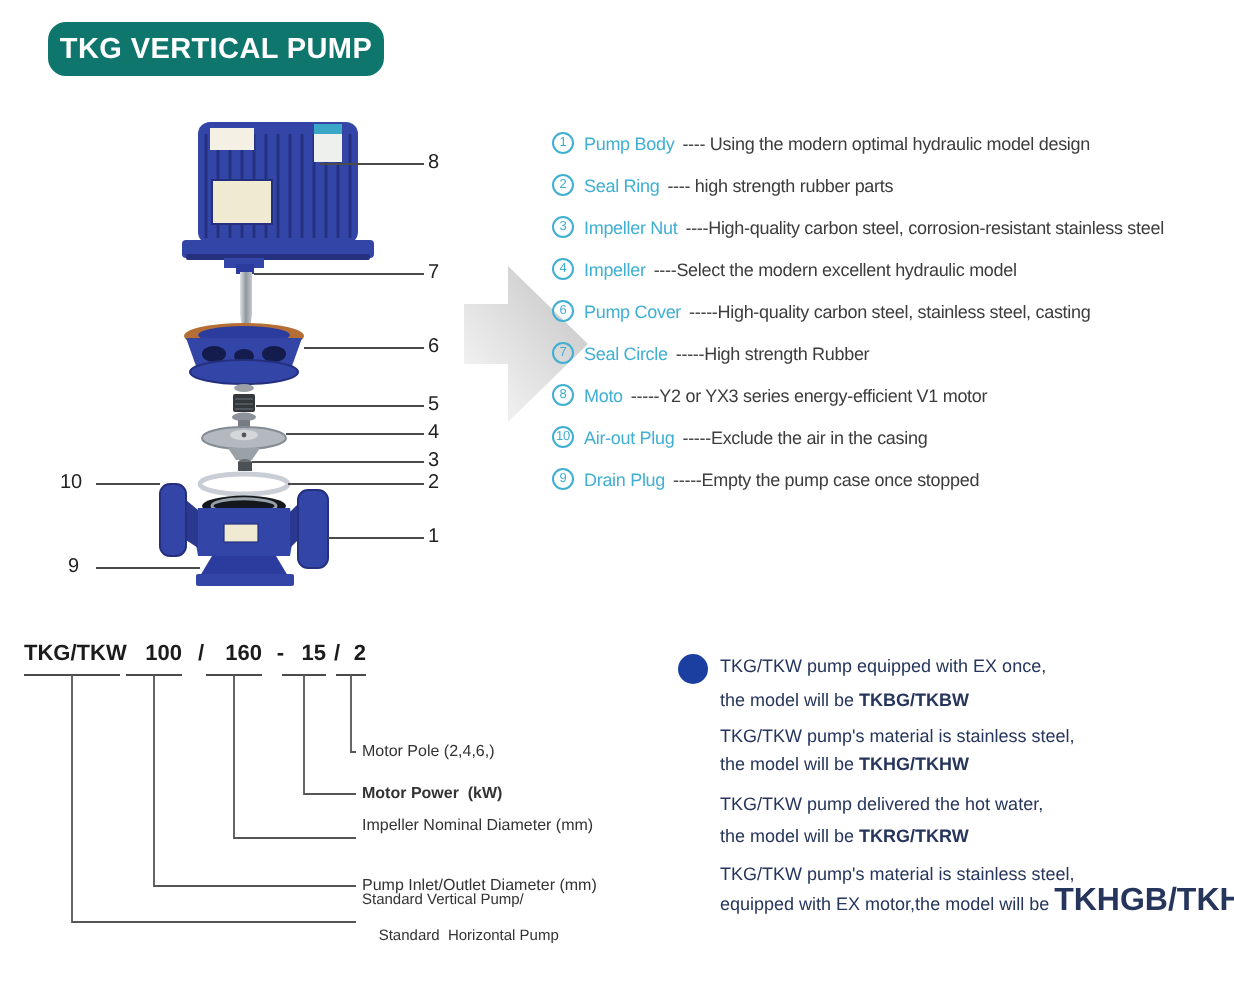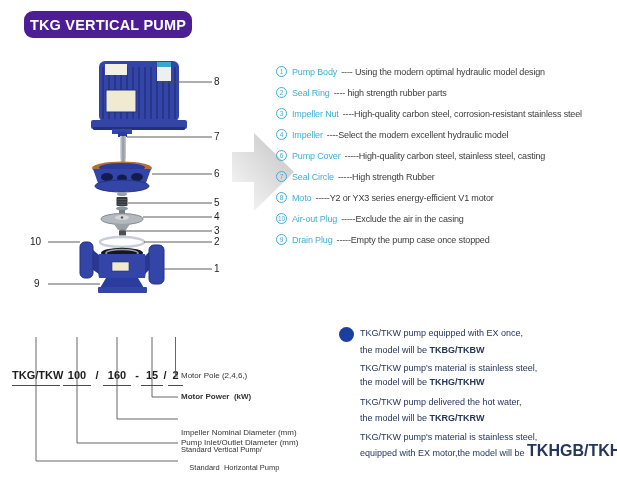--- a/index.html
+++ b/index.html
@@ -1,20 +1,20 @@
 <!DOCTYPE html>
 <html><head>
 <meta charset="utf-8">
 <style>
   html,body{margin:0;padding:0;background:#fff;}
   #page{position:relative;width:617px;height:500px;background:#ffffff;overflow:hidden;
         font-family:"Liberation Sans", sans-serif;}
 
   
-  .banner{position:absolute;left:24px;top:11px;width:168px;height:27px;background:#4c1d95;
+  .banner{position:absolute;left:24px;top:11px;width:168px;height:27px;background:#0f766e;
           border-radius:9px;display:flex;align-items:center;justify-content:center;}
   .banner span{color:#ffffff;font-weight:bold;font-size:14.5px;letter-spacing:.2px;}
 
   
   #pump-svg{position:absolute;left:0;top:40px;width:230px;height:270px;}
   .callout{position:absolute;font-size:10px;color:#222;line-height:12px;}
 
   
   #arrow-svg{position:absolute;left:228px;top:130px;width:70px;height:85px;}
 
@@ -23,35 +23,35 @@
   .prow{height:21px;display:flex;align-items:center;white-space:nowrap;
         font-size:9px;letter-spacing:-.15px;color:#3c3c3c;}
   .badge{flex:0 0 auto;width:11px;height:11px;border:1px solid #3fafd3;border-radius:50%;
          color:#3fafd3;font-size:6.5px;display:flex;align-items:center;justify-content:center;
          margin-right:5px;box-sizing:border-box;}
   .pname{color:#3fafd3;margin-right:4px;}
   .pdesc{color:#3c3c3c;}
 
   
   .mseg,.msep{position:absolute;top:321px;height:16px;font-size:11px;font-weight:bold;color:#1c1c1c;
-              text-align:center;font-family:"Liberation Sans", sans-serif;margin-top:48px;}
+              text-align:right;font-family:"Liberation Sans", sans-serif;}
   .mseg{border-bottom:1px solid #4a4a4a;}
   .seg-base{left:12px;width:48px;}
   .seg-inlet{left:63px;width:28px;}
   .sep-1{left:92px;width:10px;}
   .seg-imp{left:103px;width:28px;}
   .sep-2{left:132px;width:10px;}
   .seg-power{left:141px;width:22px;}
   .sep-3{left:160px;width:10px;}
   .seg-pole{left:168px;width:15px;}
   #mc-lines{position:absolute;left:0;top:337px;width:240px;height:135px;}
   .mlabel{position:absolute;left:181px;font-size:8px;color:#333;white-space:pre;}
   .ml-pole{top:371px;}
   .ml-power{top:392px;font-weight:bold;}
-  .ml-imp{top:428px;}
+  .ml-imp{top:408px;}
   .ml-inlet{top:438px;}
   .ml-base{top:445px;font-size:7.5px;line-height:9px;}
 
   
   .bullet{position:absolute;left:339px;top:327px;width:15px;height:15px;border-radius:50%;
           background:#1b3fa0;}
   .vline{position:absolute;left:360px;white-space:nowrap;font-size:9px;color:#26355c;}
   .vline b{font-weight:bold;}
   .v0{top:328px;} .v1{top:345px;} .v2{top:363px;} .v3{top:377px;}
   .v4{top:397px;} .v5{top:413px;} .v6{top:432px;} .v7{top:442px;}

